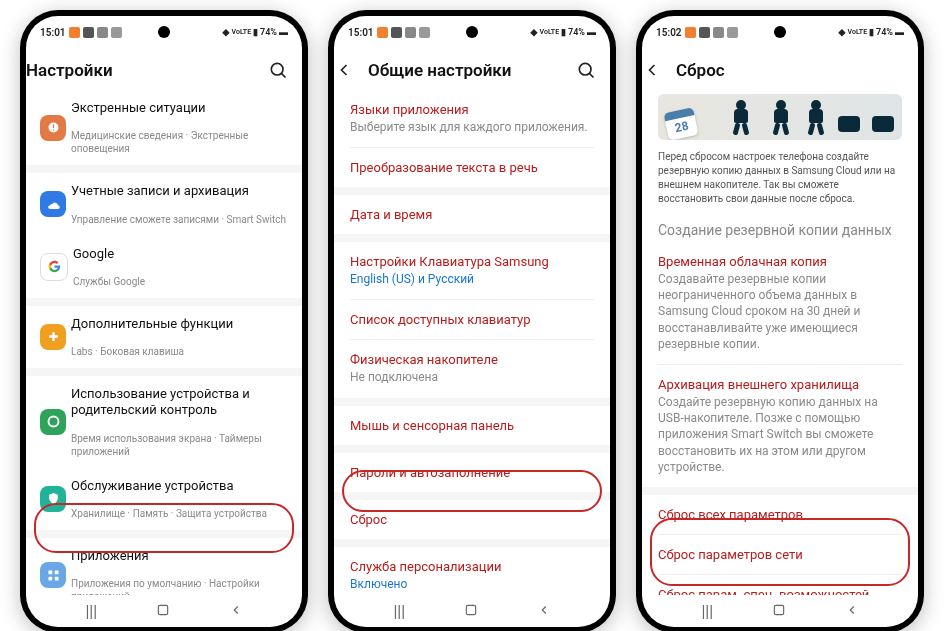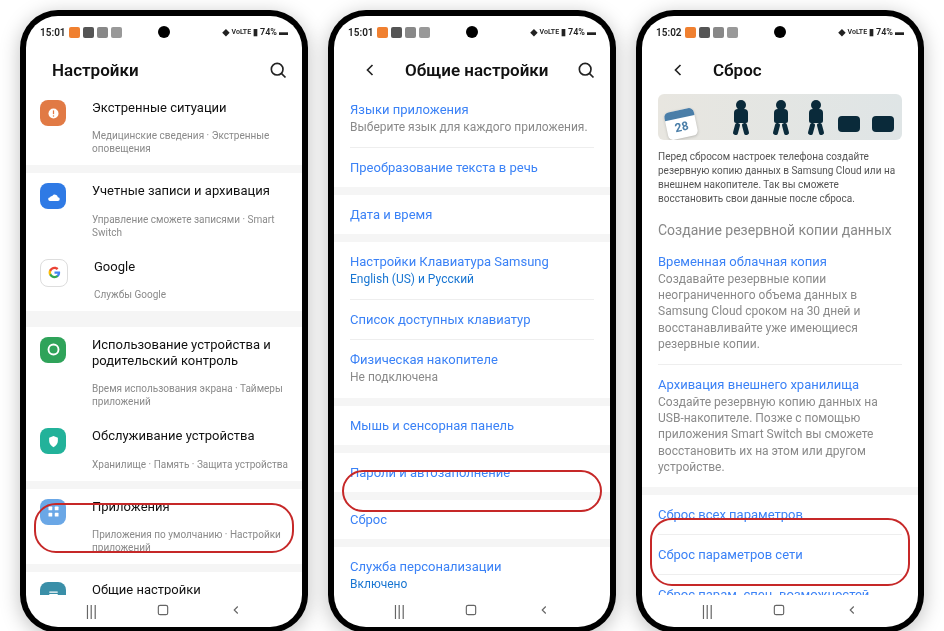--- a/index.html
+++ b/index.html
@@ -64,47 +64,47 @@
     gap: 2px;
     font-size: 9px;
   }
   .tray-icon {
     width: 11px;
     height: 11px;
     border-radius: 2px;
     display: inline-block;
   }
   .header {
-    padding: 14px 14px 10px 26px;
-    display: flex;
-    align-items: center;
-    gap: 25px;
+    padding: 14px 14px 10px 0;
+    display: flex;
+    align-items: center;
+    gap: 14px;
     flex-shrink: 0;
   }
   .header-title {
     font-size: 17px;
     font-weight: 600;
     flex: 1;
     color: #111;
   }
   .search-icon, .back-icon {
     width: 20px;
     height: 20px;
     color: #222;
   }
   .content {
     flex: 1;
     overflow-y: hidden;
     padding: 0 0 0 0;
   }
   .row {
     display: flex;
-    align-items: flex-start;
+    align-items: center;
     padding: 10px 14px;
-    gap: 26px;
+    gap: 5px;
     position: relative;
   }
   .row-icon-box {
     width: 26px;
     height: 26px;
     border-radius: 8px;
     flex-shrink: 0;
     display: flex;
     align-items: center;
     justify-content: center;
@@ -121,21 +121,21 @@
     color: #8a8a8a;
     line-height: 1.3;
     margin-top: 13px;
   }
   .section-gap { height: 8px; background: #f5f5f5; }
   .plain-row {
     padding: 12px 16px;
   }
   .plain-title {
     font-size: 13px;
-    color: #3b82f6;
+    color: #b91c1c;
   }
   .plain-sub {
     font-size: 12px;
     color: #8a8a8a;
     margin-top: 2px;
     line-height: 1.35;
   }
   .plain-sub.blue { color: #1976d2; }
   .highlight-oval {
     position: absolute;
@@ -272,20 +272,32 @@
               <path fill="#FBBC05" d="M6.7 13.5c-.2-.6-.3-1.2-.3-1.8s.1-1.3.3-1.8V7.6H3.6C2.9 9 2.5 10.4 2.5 12s.4 3 1.1 4.4l3.1-2.9z"></path>
               <path fill="#EA4335" d="M12 6.4c1.4 0 2.6.5 3.6 1.4l2.7-2.7C16.7 3.6 14.6 2.7 12 2.7 8.4 2.7 5.2 4.8 3.6 7.9l3.1 2.3C7.4 8 9.5 6.4 12 6.4z"></path>
             </svg>
           </div>
     <div class="row-body">
       <div class="row-title">Google</div>
       <div class="row-sub">Службы Google</div>
     </div>
         </div>
         <div class="section-gap"></div>
+        <div class="row">
+    <div class="row-icon-box" style="background:#f0a020;">
+            <svg viewBox="0 0 24 24" fill="#fff">
+              <rect x="10" y="5" width="4" height="14" rx="1"></rect>
+              <rect x="5" y="10" width="14" height="4" rx="1"></rect>
+            </svg>
+          </div>
+    <div class="row-body">
+      <div class="row-title">Дополнительные функции</div>
+      <div class="row-sub">Labs · Боковая клавиша</div>
+    </div>
+        </div>
         <div class="section-gap"></div>
         <div class="row">
     <div class="row-icon-box" style="background:#2fa35a;">
             <svg viewBox="0 0 24 24" fill="#fff">
               <circle cx="12" cy="12" r="8" fill="none" stroke="#fff" stroke-width="3"></circle>
             </svg>
           </div>
     <div class="row-body">
       <div class="row-title">Использование устройства и родительский контроль</div>
       <div class="row-sub">Время использования экрана · Таймеры приложений</div>

